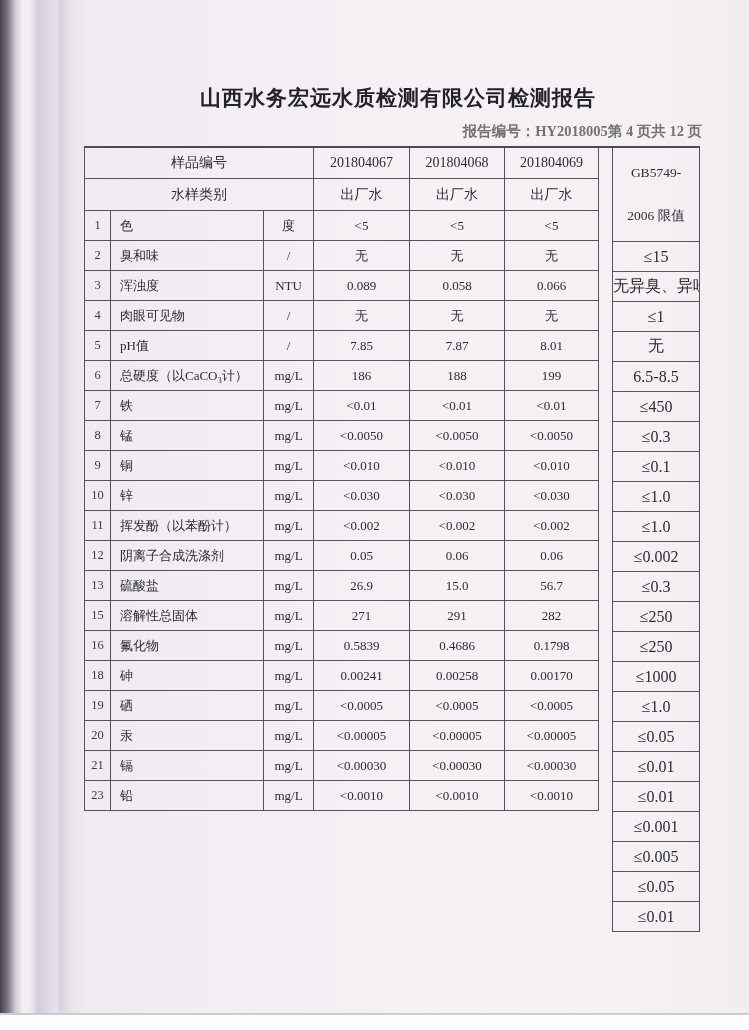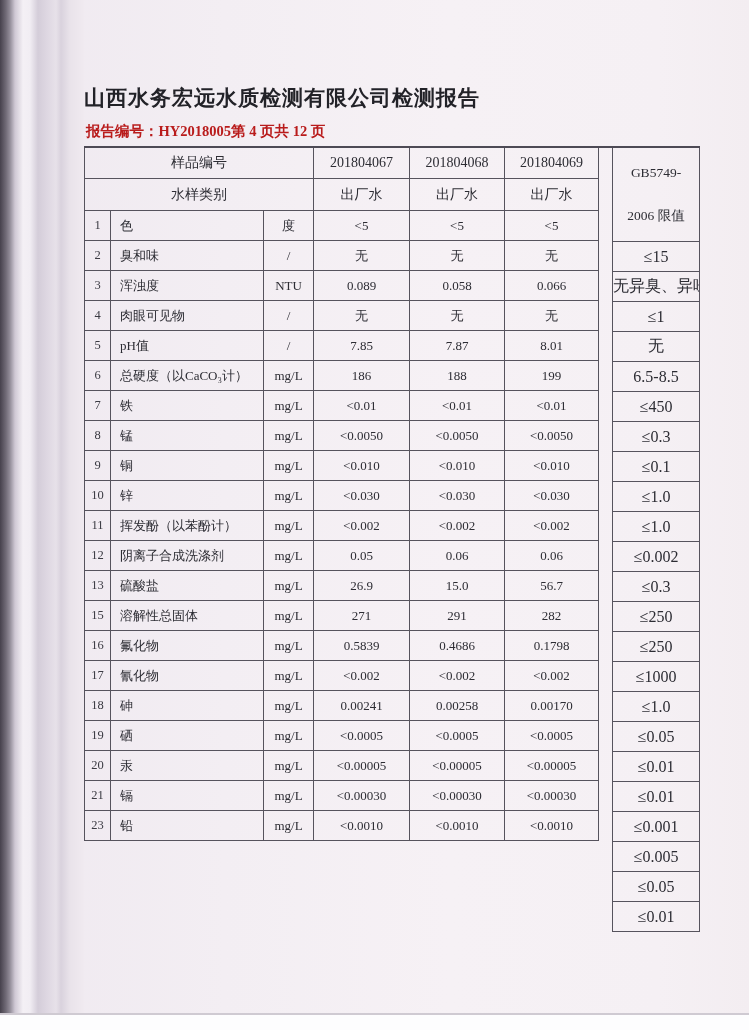--- a/index.html
+++ b/index.html
@@ -27,34 +27,34 @@
       #46414c 0px, #716b77 6px, #938d99 10px,
       #cfc8d4 15px, #f4f0f5 23px, #f1edf3 30px,
       #d4cdd9 38px, #ded7e2 47px, #e7e1e9 56px,
       #d9d2dd 61px, #e9e3ea 70px, #f0eaf0 84px);
   }
   .content { position: absolute; left: 84px; top: 0; width: 628px; }
 
   .title {
     position: absolute;
     left: 0; top: 84px; width: 628px;
-    text-align: left;
+    text-align: center;
     font-size: 21px;
     font-weight: bold;
     letter-spacing: 1px;
     color: #222228;
   }
   .meta-row {
     position: absolute;
     left: 2px; top: 122px; width: 616px;
     display: flex;
-    justify-content: flex-start;
+    justify-content: flex-end;
     font-size: 14.5px;
     font-weight: 600;
-    color: #b91c1c;
+    color: #737373;
   }
 
   .tables-wrap {
     position: absolute;
     left: 0; top: 146px;
     display: flex;
     gap: 13px;
     align-items: flex-start;
   }
   .tables-wrap::before {
@@ -264,28 +264,20 @@
 
           <tr class="drow">
             <td class="c-no">16</td>
             <td class="c-name">氟化物</td>
             <td class="c-unit">mg/L</td>
             <td class="c-val">0.5839</td>
             <td class="c-val">0.4686</td>
             <td class="c-val">0.1798</td>
           </tr>
 
-          <tr class="drow">
-            <td class="c-no">17</td>
-            <td class="c-name">氰化物</td>
-            <td class="c-unit">mg/L</td>
-            <td class="c-val">&lt;0.002</td>
-            <td class="c-val">&lt;0.002</td>
-            <td class="c-val">&lt;0.002</td>
-          </tr>
 
           <tr class="drow">
             <td class="c-no">18</td>
             <td class="c-name">砷</td>
             <td class="c-unit">mg/L</td>
             <td class="c-val">0.00241</td>
             <td class="c-val">0.00258</td>
             <td class="c-val">0.00170</td>
           </tr>
 

